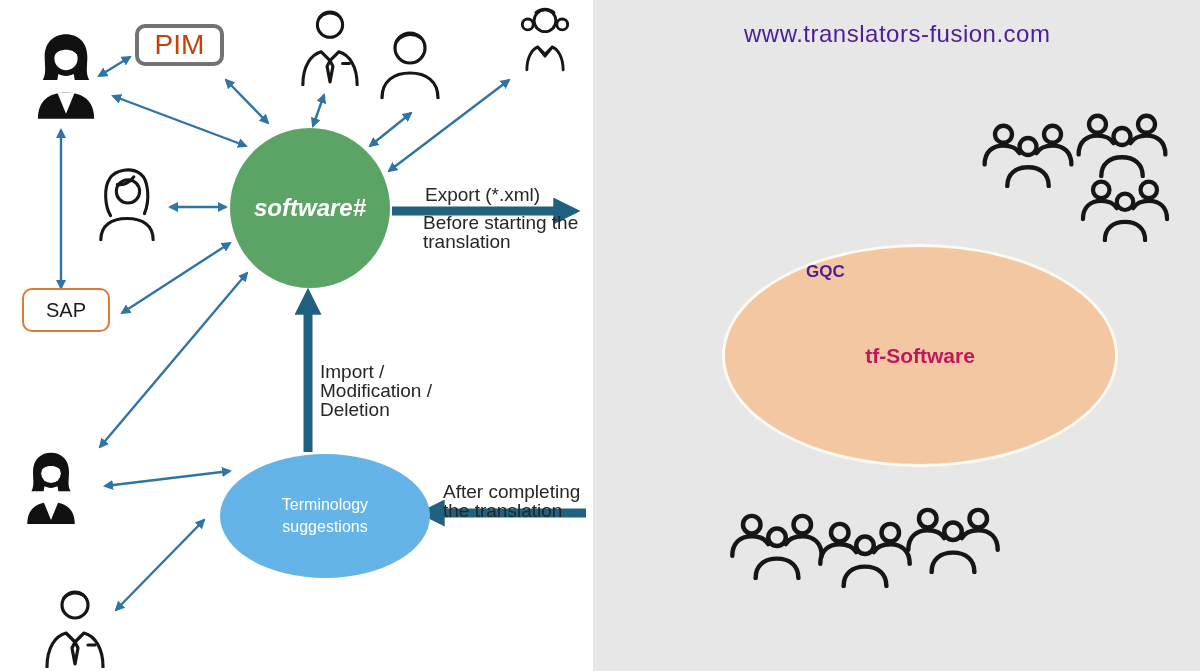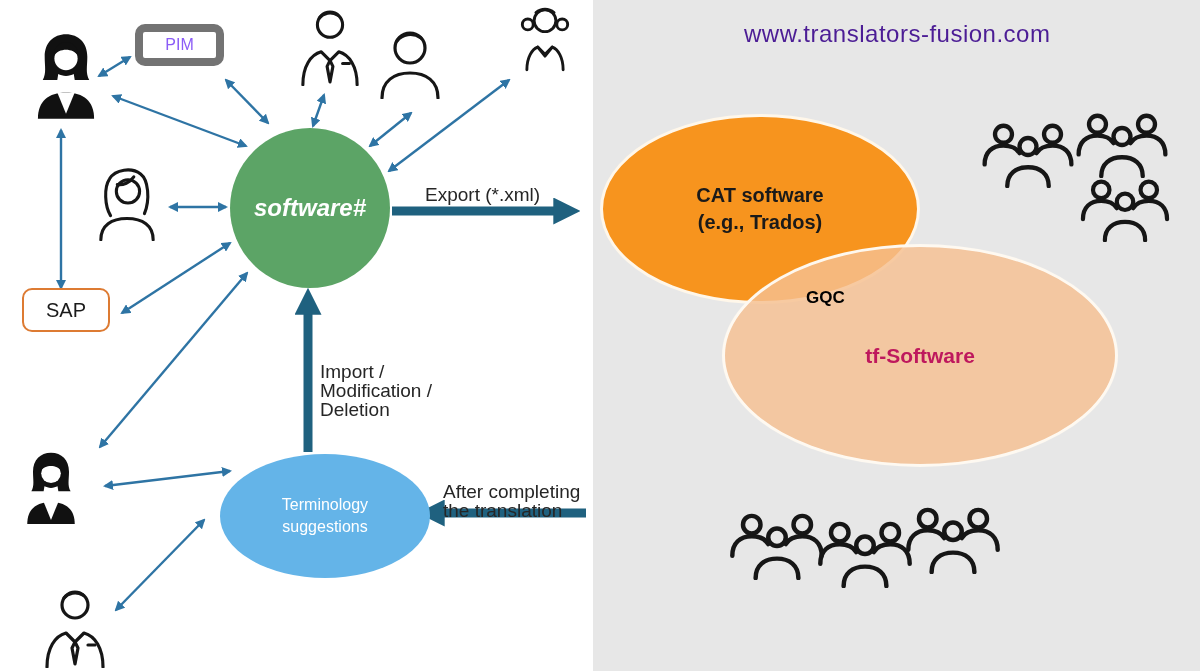--- a/index.html
+++ b/index.html
@@ -11,32 +11,32 @@
 
   svg.overlay { position:absolute; left:0; top:0; width:1200px; height:671px; z-index:1; }
   .thin { stroke:#2e74a4; stroke-width:2.4; }
   .thick { stroke:#1f617f; stroke-width:9; }
 
   .node { position:absolute; display:flex; align-items:center; justify-content:center; text-align:center; z-index:2; }
   .green-circle { left:230px; top:128px; width:160px; height:160px; border-radius:50%; background:#5ca466;
                   color:#fff; font-size:24px; font-weight:bold; font-style:italic; }
   .blue-ellipse { left:220px; top:454px; width:210px; height:124px; border-radius:50%; background:#64b4e8;
                   color:#fff; font-size:16px; line-height:22px; white-space:pre-line; }
-  .pim-box { left:135px; top:24px; width:89px; height:42px; border:8px solid #737373; border-radius:10px;
-             background:#fff; font-size:16px; color:#8b5cf6; }
+  .pim-box { left:135px; top:24px; width:89px; height:42px; border:4px solid #737373; border-radius:10px;
+             background:#fff; font-size:28px; color:#c2410c; }
   .sap-box { left:22px; top:288px; width:88px; height:44px; border:2px solid #dd7b33; border-radius:10px;
              background:#fff; font-size:20px; color:#1a1a1a; }
 
   .orange-ellipse { left:600px; top:114px; width:320px; height:190px; border-radius:50%;
                     background:#f7941e; border:3px solid rgba(255,252,246,0.95); z-index:2;
                     color:#1a1a1a; font-size:20px; font-weight:bold; line-height:27px; white-space:pre-line; }
   .peach-ellipse { left:722px; top:244px; width:396px; height:223px; border-radius:50%;
                    background:rgba(245,192,145,0.82); border:3px solid rgba(255,252,246,0.95); z-index:3;
                    color:#be185d; font-size:21px; font-weight:bold; }
-  .gqc { position:absolute; left:806px; top:262px; color:#000000; font-size:17px; font-weight:bold; z-index:4;margin-top:26px; }
+  .gqc { position:absolute; left:806px; top:262px; color:#4c1d95; font-size:17px; font-weight:bold; z-index:4; }
 
   .lbl { position:absolute; z-index:2; color:#262626; font-size:19px; line-height:19px; white-space:pre-line; }
   .lbl-export { left:425px; top:185px; }
   .lbl-before { left:423px; top:213px; }
   .lbl-import { left:320px; top:362px; }
   .lbl-after  { left:443px; top:482px; }
 
   .icon { position:absolute; z-index:2; }
   .icon svg { display:block; width:100%; height:100%; }
   .ol { fill:none; stroke:#161616; stroke-width:3.2; stroke-linecap:round; stroke-linejoin:round; }
@@ -123,28 +123,28 @@
     <line class="thick" x1="308" y1="452" x2="308" y2="312" marker-end="url(#mk-thick)"></line>
   </svg>
 
   <div class="node green-circle">software#</div>
   <div class="node blue-ellipse">Terminology
 suggestions</div>
   <div class="node pim-box">PIM</div>
   <div class="node sap-box">SAP</div>
 
   <div class="lbl lbl-export">Export (*.xml)</div>
+  <div class="lbl lbl-before">Before starting the
+translation</div>
   <div class="lbl lbl-import">Import /
 Modification /
 Deletion</div>
   <div class="lbl lbl-after">After completing
 the translation</div>
 
-  <div class="node orange-ellipse">CAT software
-(e.g., Trados)</div>
   <div class="node peach-ellipse">tf-Software</div>
   <div class="gqc">GQC</div>
 
   <span class="icon" style="left:35px; top:32px; width:62px; height:88px;">
       <svg>
         <use href="#i-woman-filled"></use>
       </svg>
     </span>
   <span class="icon" style="left:299px; top:8px; width:62px; height:78px;">
       <svg>

